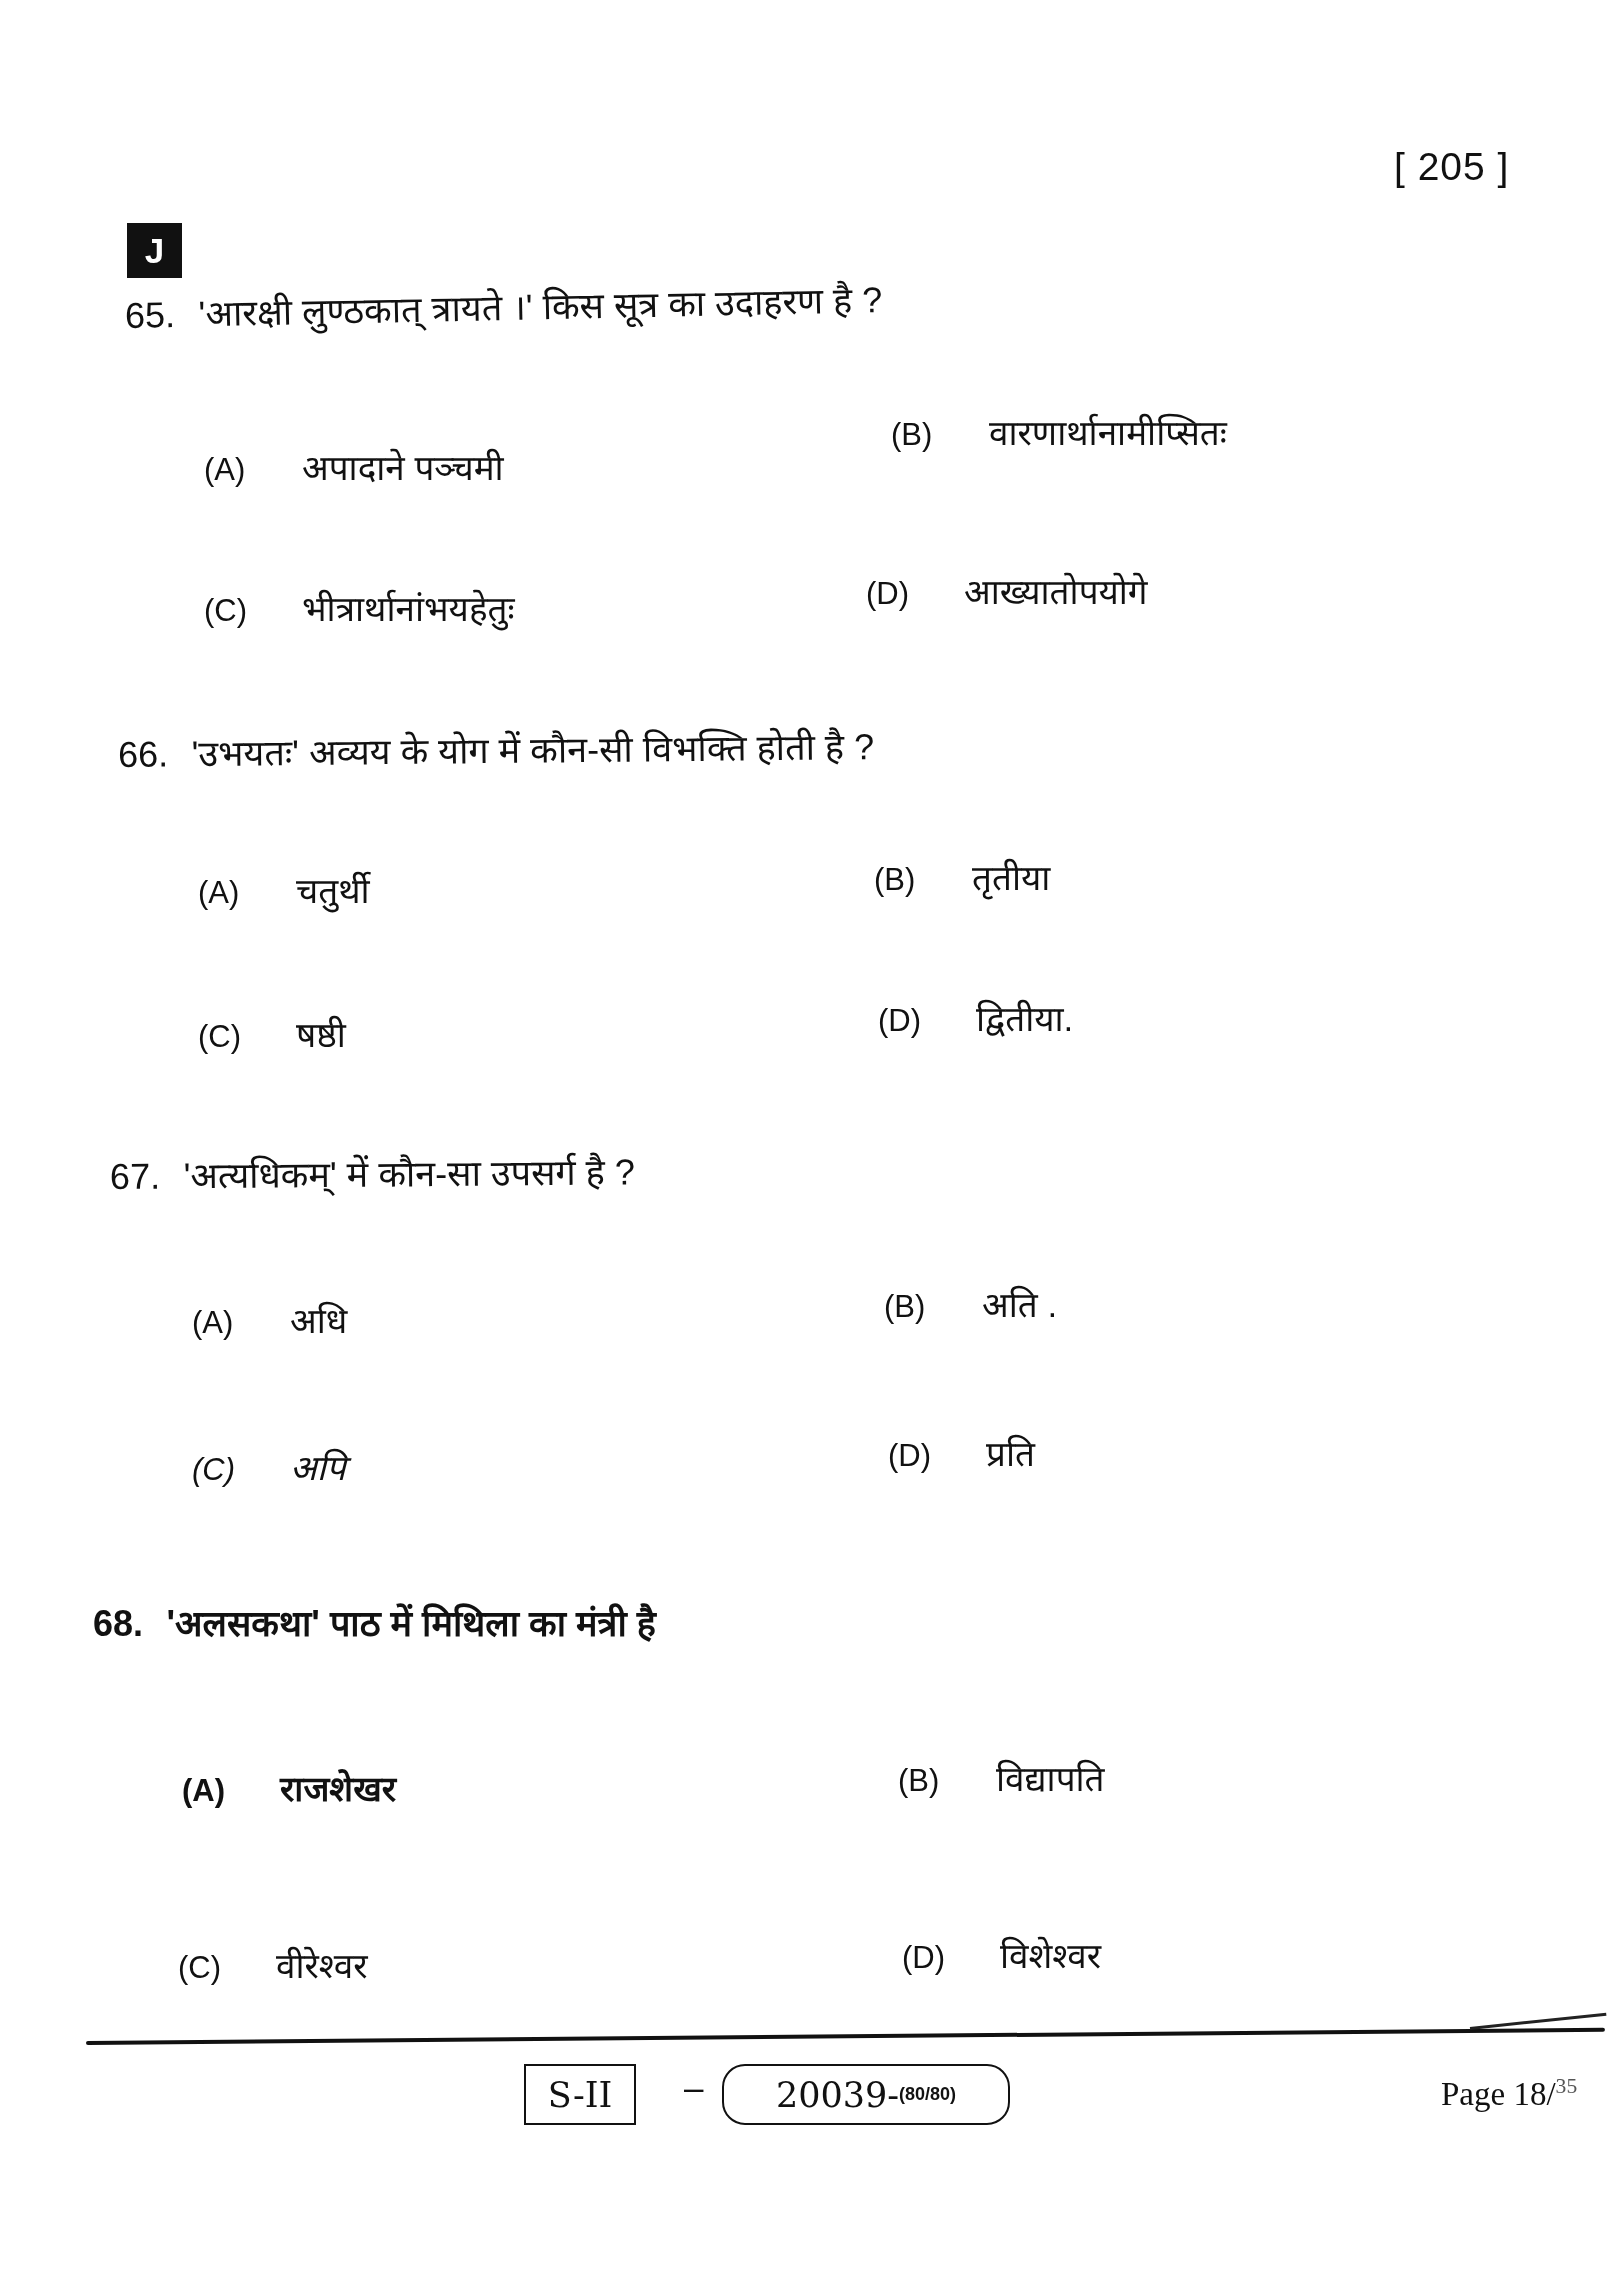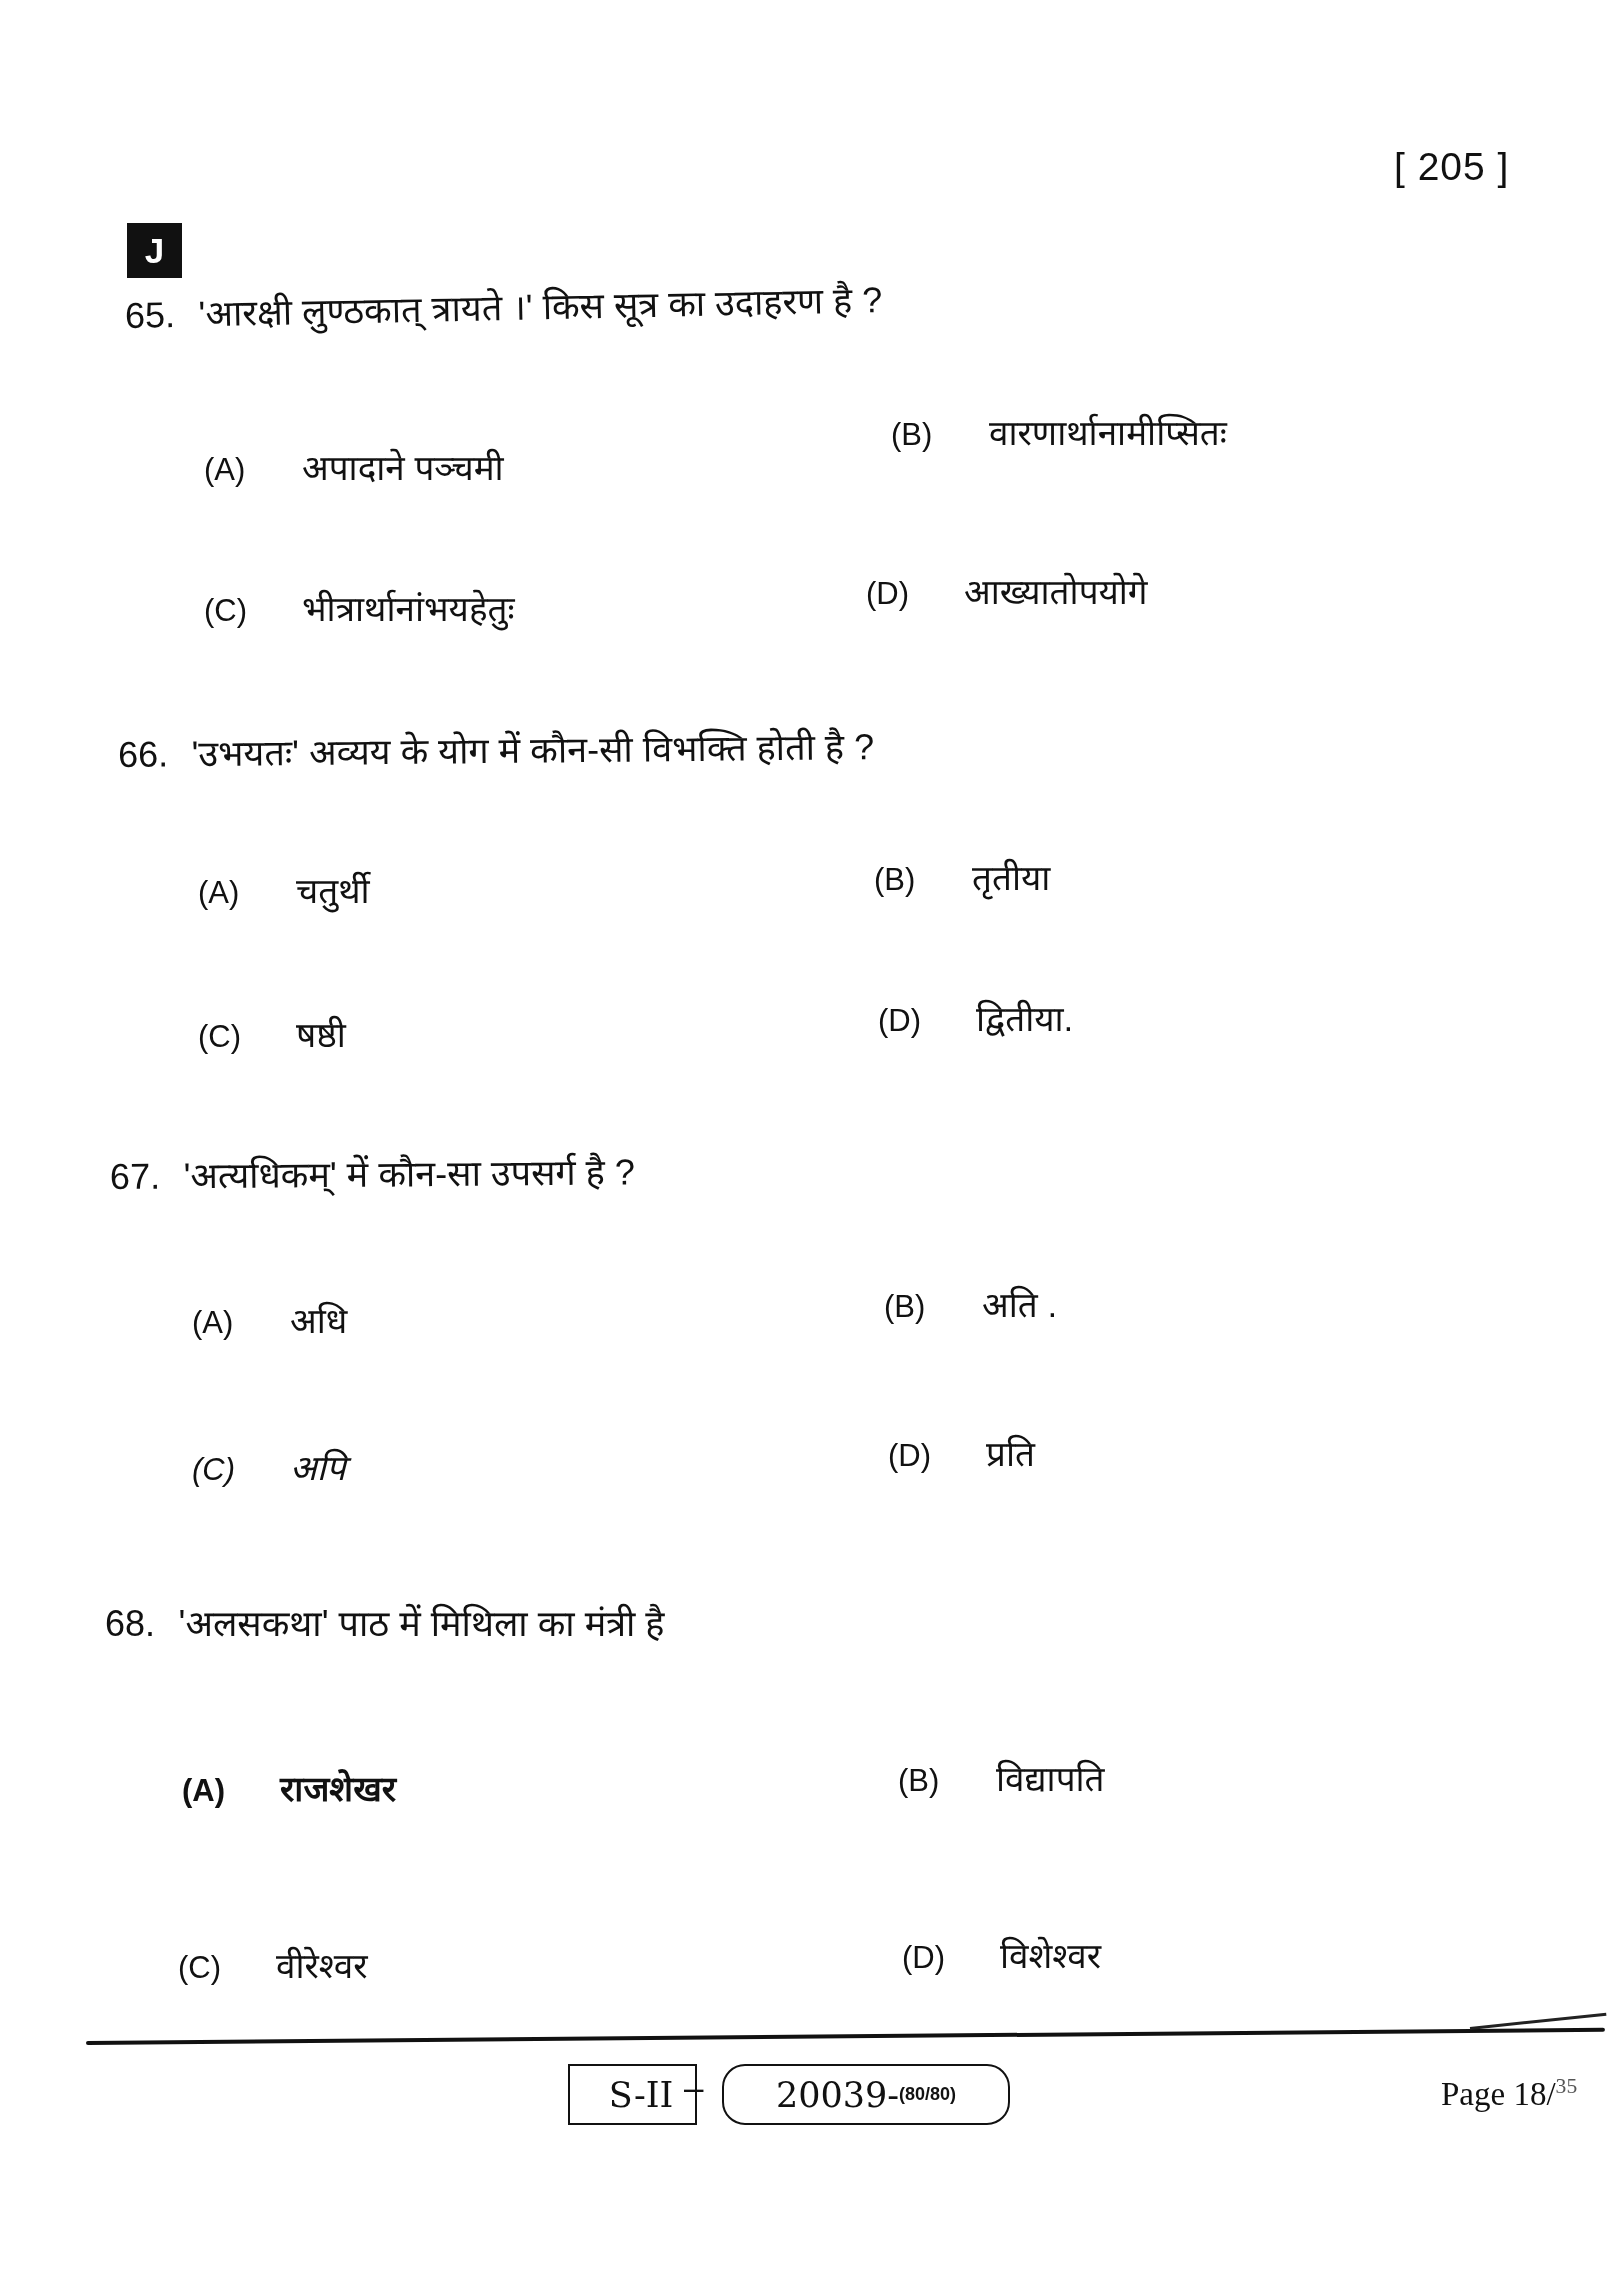--- a/index.html
+++ b/index.html
@@ -32,21 +32,21 @@
     }
     .footer-rule-tail {
       position: absolute; left: 1470px; top: 2027px; width: 137px; height: 2.9px;
       background: #222; transform: rotate(-6deg); transform-origin: left center;
     }
     .code-box {
       position: absolute; top: 2064px; height: 57px; border: 2.9px solid #111;
       display: flex; align-items: center; justify-content: center;
       font-family: "DejaVu Serif", "Liberation Serif", serif; font-size: 35px;
     }
-    .code-box.series { left: 568px; width: 108px; padding-left: 17px; }
+    .code-box.series { left: 524px; width: 108px; }
     .code-box.paper { left: 722px; width: 284px; border-radius: 23px; }
     .code-sep { position: absolute; left: 684px; top: 2068px; font-size: 35px; }
     .paper-suffix { font-family: "Liberation Sans", sans-serif; font-weight: bold; font-size: 18px; }
     .page-footer {
       position: absolute; left: 1441px; top: 2074px;
       font-family: "Liberation Serif", "DejaVu Serif", serif; font-size: 33px; color: #111;
     }
     .page-footer .total { font-size: 21.6px; vertical-align: super; color: #555; }
   </style>
 </head>
@@ -103,21 +103,21 @@
   </div>
   <div class="opt" style="left:192px; top:1443px;font-style:italic;">
     <span class="opt-label">(C)</span><span class="opt-text">अपि</span>
   </div>
   <div class="opt" style="left:888px; top:1429px;">
     <span class="opt-label">(D)</span><span class="opt-text">प्रति</span>
   </div>
 </div>
 
 <div class="question">
-  <div class="q-line" style="left:105px; top:1598px;">
+  <div class="q-line" style="left:93px; top:1598px;font-weight:bold;">
     <span class="q-num">68.</span><span>'अलसकथा' पाठ में मिथिला का मंत्री है</span>
   </div>
   <div class="opt" style="left:182px; top:1764px;font-weight:bold;">
     <span class="opt-label">(A)</span><span class="opt-text">राजशेखर</span>
   </div>
   <div class="opt" style="left:898px; top:1754px;">
     <span class="opt-label">(B)</span><span class="opt-text">विद्यापति</span>
   </div>
   <div class="opt" style="left:178px; top:1941px;">
     <span class="opt-label">(C)</span><span class="opt-text">वीरेश्वर</span>

